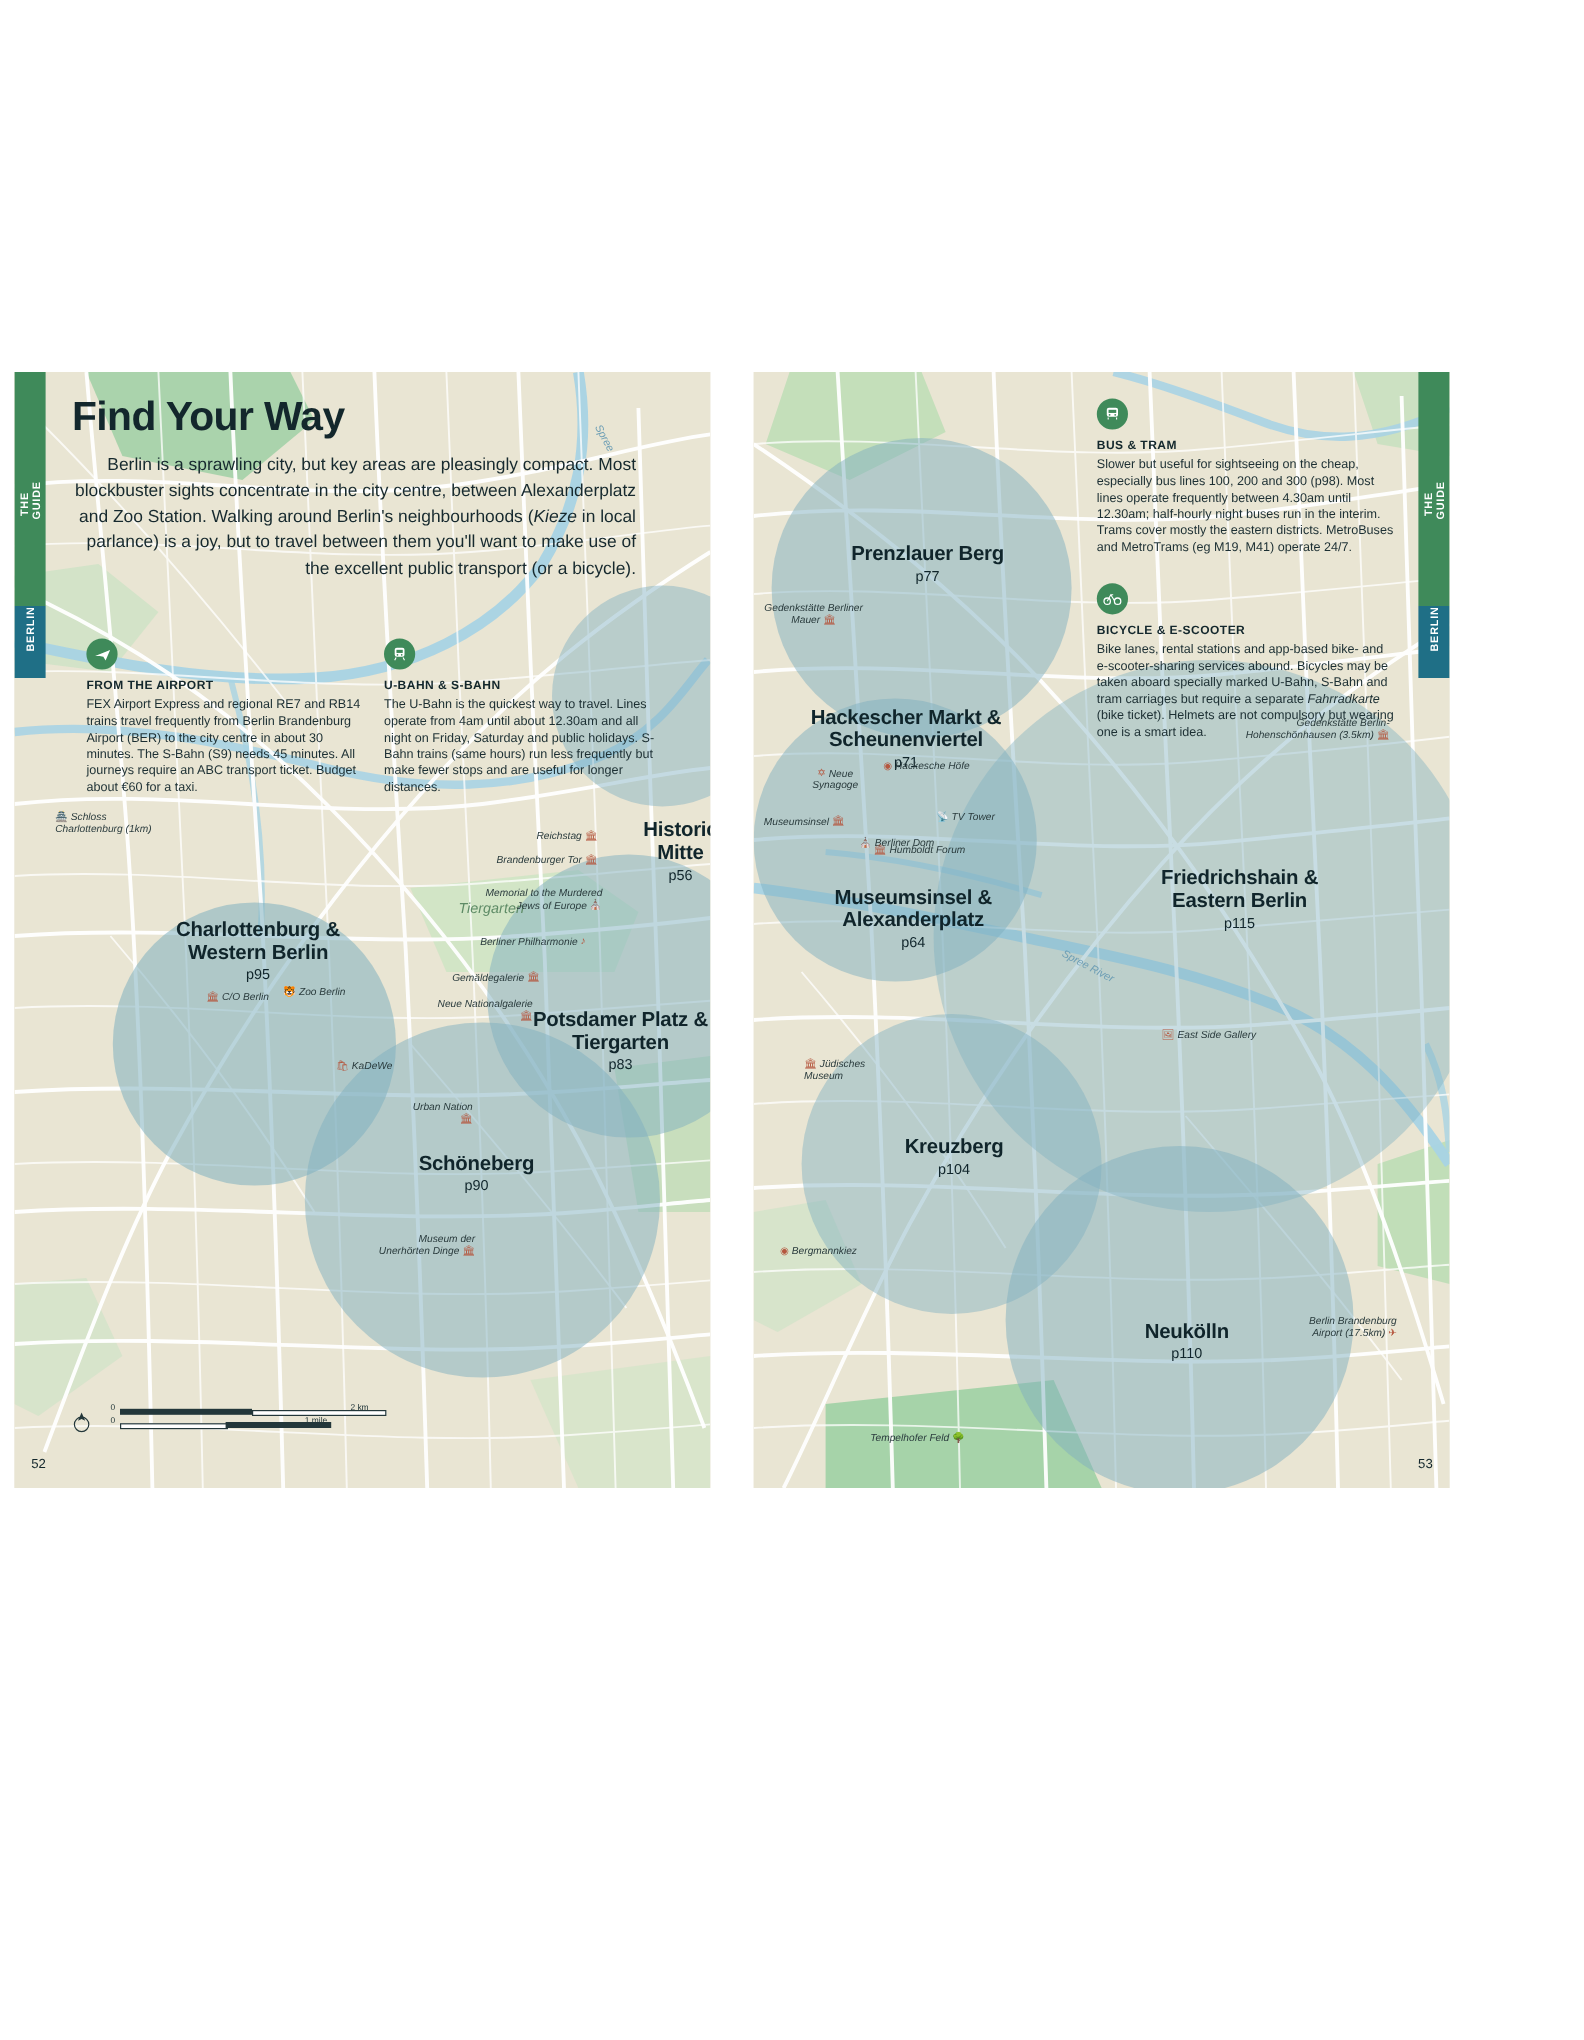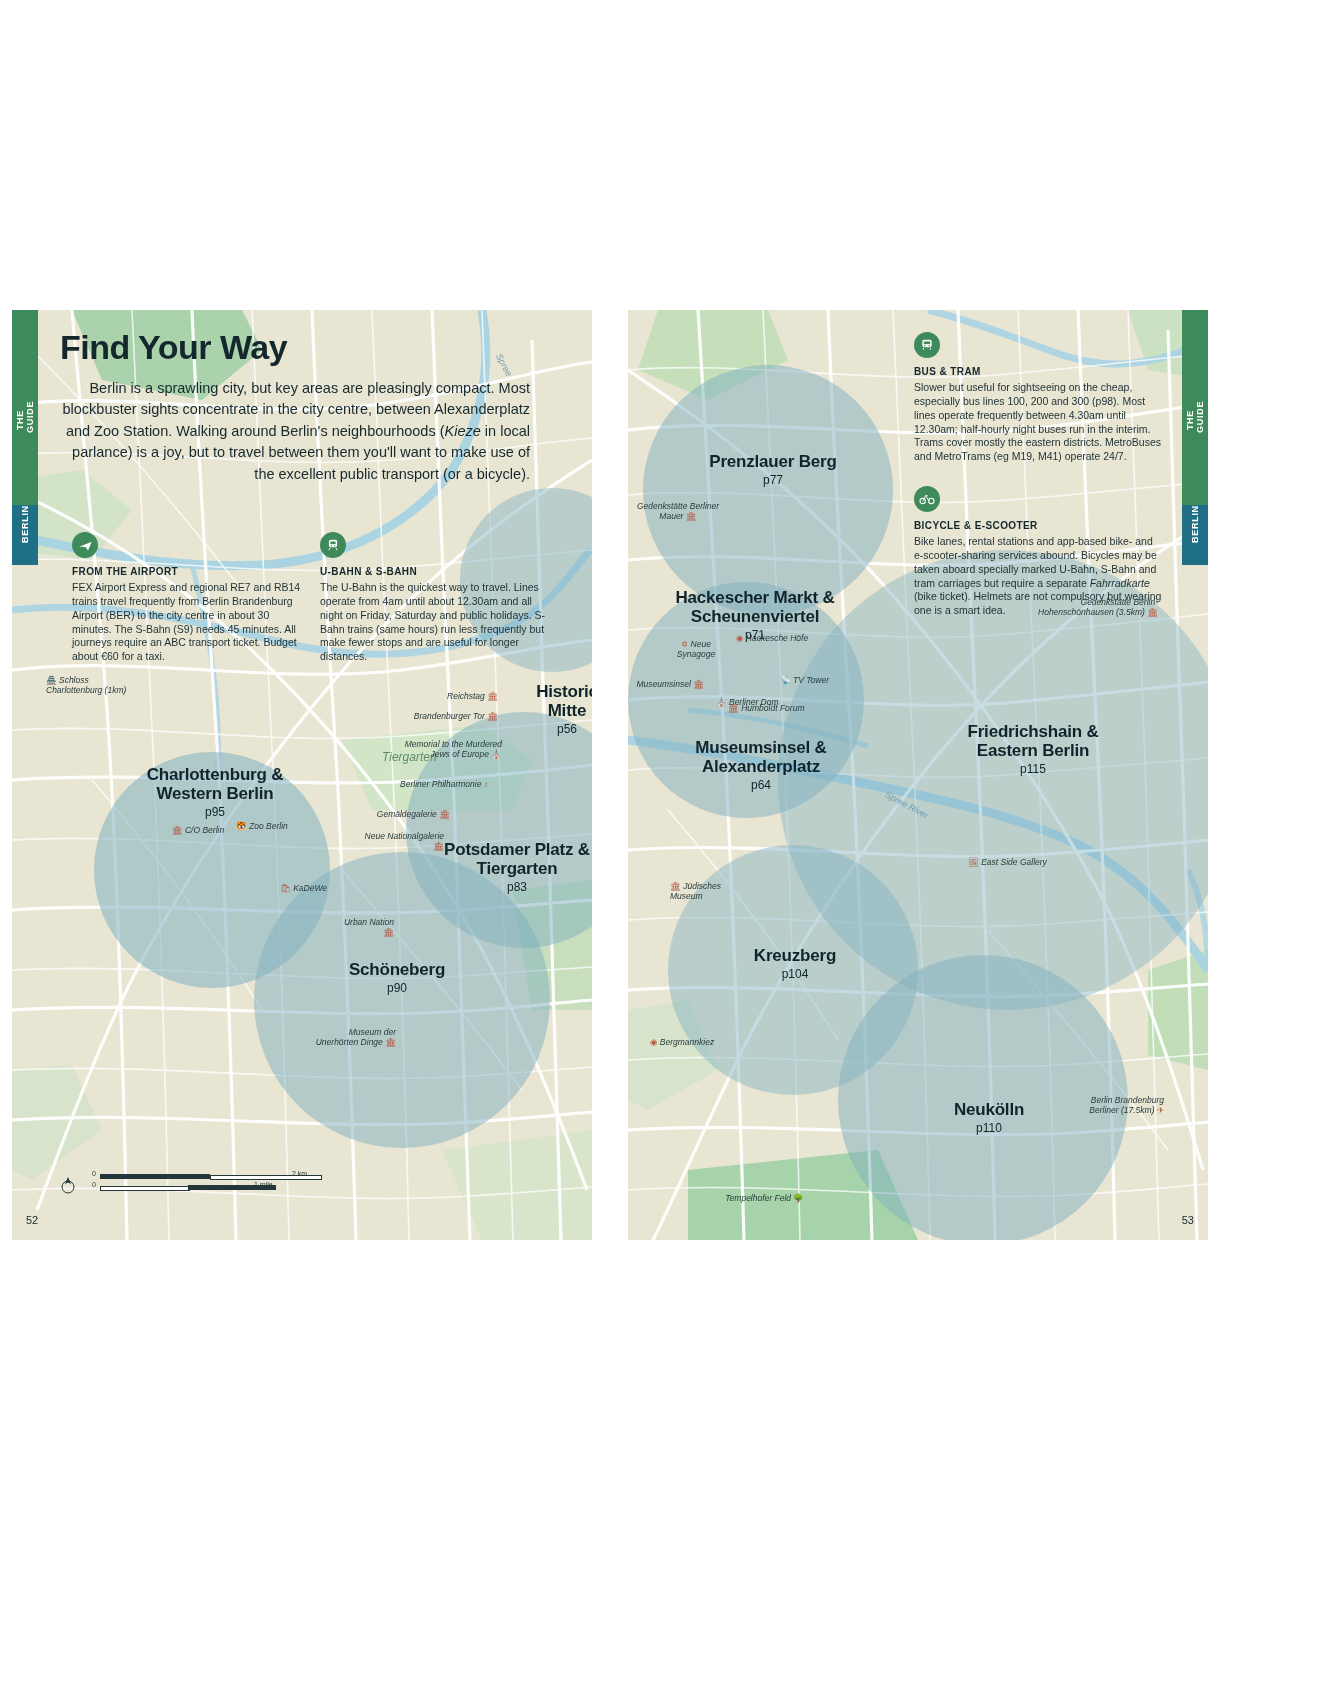--- a/index.html
+++ b/index.html
@@ -410,20 +410,20 @@
     </div>
     <div class="poi r" style="left:94px;top:884px;width:82px;">
       <span>Tempelhofer Feld</span>
       <span class="ico glyph">🌳</span>
     </div>
     <div class="poi r" style="left:400px;top:288px;width:130px;">
       <span>Gedenkstätte Berlin-Hohenschönhausen (3.5km)</span>
       <span class="ico glyph">🏛</span>
     </div>
     <div class="poi r" style="left:452px;top:786px;width:84px;">
-      <span>Berlin Brandenburg Berliner (17.5km)</span>
+      <span>Berlin Brandenburg Airport (17.5km)</span>
       <span class="ico glyph">✈</span>
     </div>
 
     <div class="folio r">53</div>
   </div>
 
 </div>
 
 </body></html>

